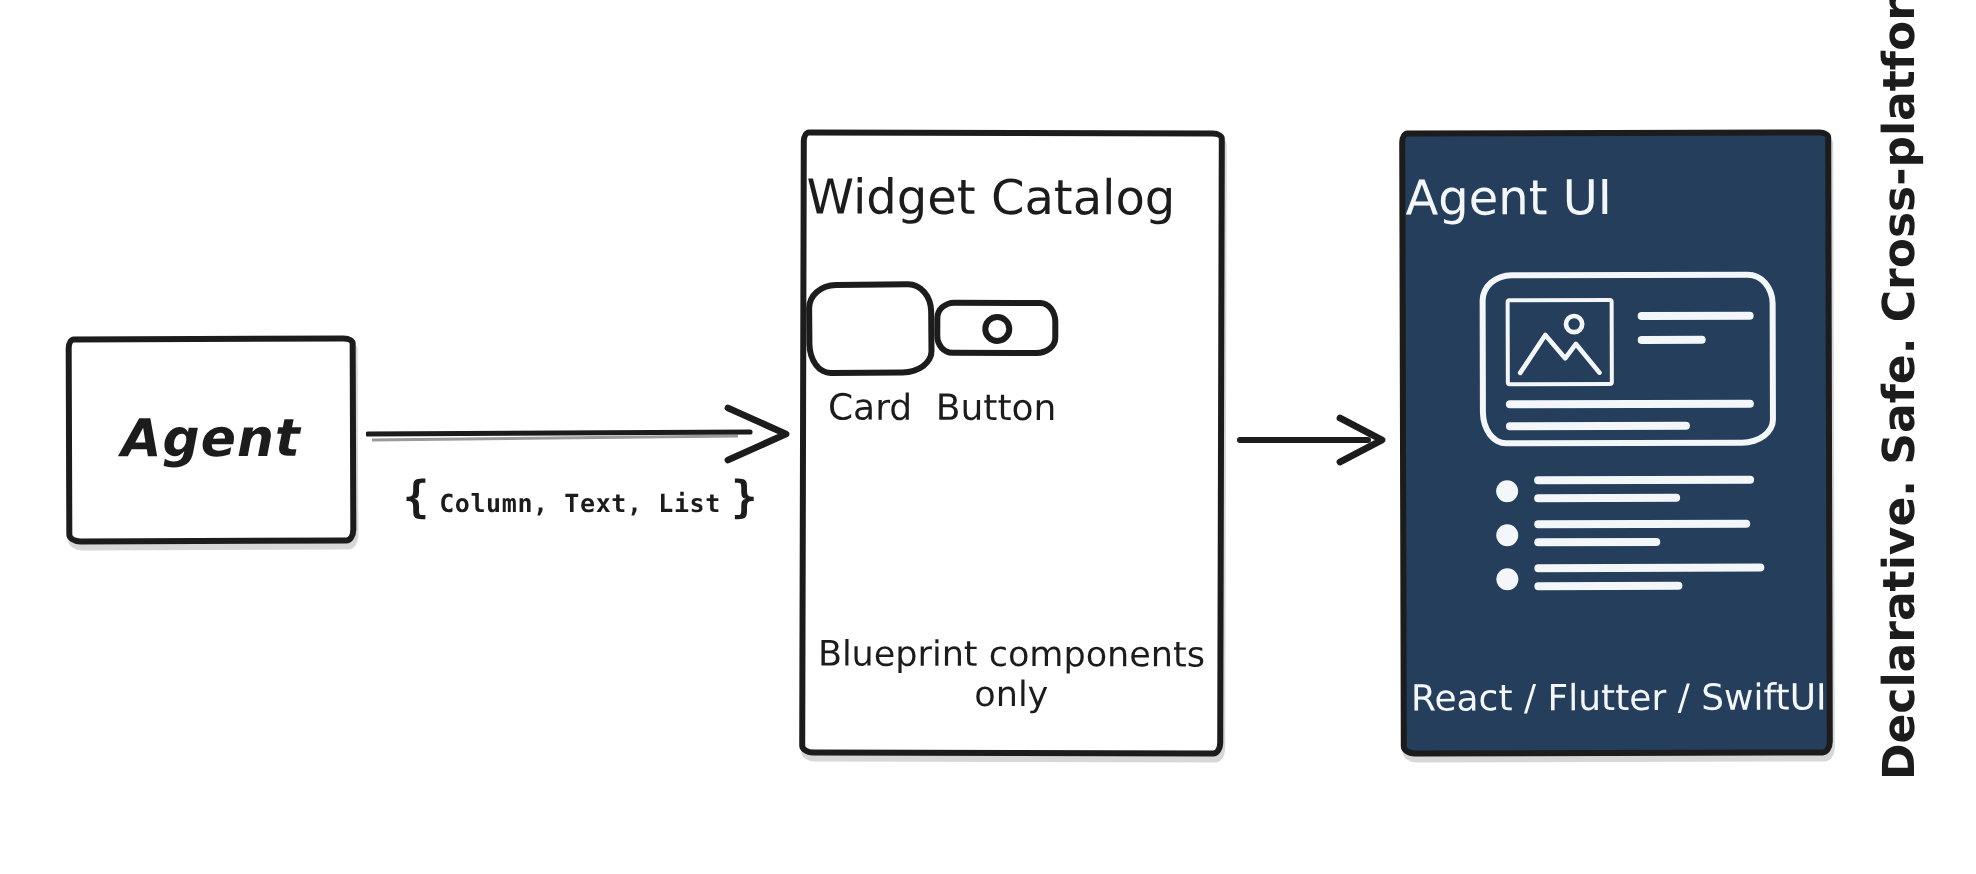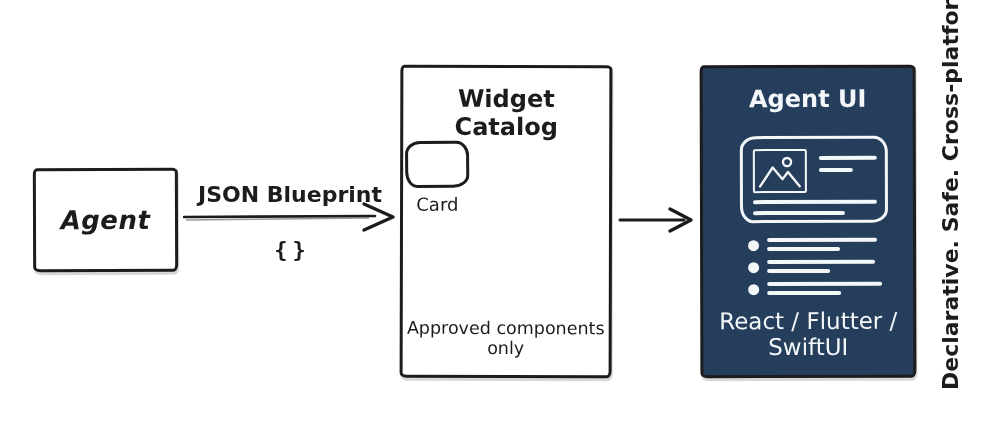--- a/index.html
+++ b/index.html
@@ -53,25 +53,25 @@
   }
   .payload .brace{
     font-family:"DejaVu Sans Mono", monospace;
     font-size:22px;font-weight:600;line-height:1;
     transform:translateY(-1px);
   }
   
   .catalog-box{left:400px;top:65px;width:212px;height:313px;transform:rotate(.15deg);}
   .box-title{
     position:absolute;top:17px;left:0;right:0;
-    text-align:center;font-size:24px;font-weight:700;
+    text-align:left;font-size:24px;font-weight:400;
   }
   .catalog-grid{
     position:absolute;top:70px;left:0;right:0;
-    display:grid;grid-template-columns:1fr 1fr 1fr;row-gap:24px;justify-items:center;
+    display:grid;grid-template-columns:1fr 1fr 1fr 1fr;row-gap:24px;justify-items:center;
   }
   .catalog-item{display:flex;flex-direction:column;align-items:center;}
   .icon-slot{height:52px;display:flex;align-items:center;justify-content:center;}
   .item-label{font-size:18px;margin-top:4px;}
   .card-glyph{
     width:64px;height:47px;border:3.5px solid var(--ink);
     border-radius:15px 13px 16px 12px / 13px 15px 12px 16px;
     transform:rotate(-.6deg);
   }
   .button-glyph{
@@ -106,68 +106,76 @@
   .meta2{left:76px;top:29px;width:34px;height:3.5px;}
   .body1{left:10px;top:61px;width:124px;}
   .body2{left:10px;top:72px;width:92px;}
   .native-list{position:absolute;left:45px;top:170px;}
   .list-row{display:flex;gap:8px;margin-bottom:9px;}
   .bullet{width:11px;height:11px;border-radius:50%;background:var(--white);margin-top:2px;flex:none;}
   .row-lines{display:flex;flex-direction:column;gap:5px;}
   .row-lines .rline{height:4px;background:var(--white);border-radius:3px;}
   .native-footer{
     position:absolute;bottom:15px;left:0;right:0;
-    text-align:center;font-size:23px;color:var(--white);
+    text-align:right;font-size:18px;color:var(--white);
   }
   
   .side-note{
     position:absolute;left:782px;top:206px;width:340px;height:28px;
     text-align:center;font-size:22px;font-weight:600;
     transform:rotate(-90deg);
     white-space:nowrap;
   }
 </style>
 </head>
 <body>
 
 <div class="canvas">
 
   <div class="box agent-box">
     <span class="agent-label">Agent</span>
   </div>
 
-  <div class="blueprint-label">JSON Blueprint</div>
   <svg class="arrow-svg arrow1" width="215" height="34" viewBox="0 0 215 34">
     <path d="M3,20 L186,18" stroke="#9a9a9a" stroke-width="1.4" fill="none"></path>
     <path d="M1,17 L192,16" stroke="var(--ink)" stroke-width="2.6" fill="none" stroke-linecap="round"></path>
     <path d="M181,4 L210,17 L181,30" stroke="var(--ink)" stroke-width="3.4" fill="none" stroke-linecap="round" stroke-linejoin="round"></path>
   </svg>
   <div class="payload">
     <span class="brace">{</span>
+    <span class="code">Column, Text, List</span>
     <span class="brace">}</span>
   </div>
 
   <div class="box catalog-box">
     <div class="box-title">Widget Catalog</div>
 
     <div class="catalog-grid">
 
       <div class="catalog-item">
         <div class="icon-slot">
           <div class="card-glyph"></div>
         </div>
         <div class="item-label">Card</div>
       </div>
 
+      <div class="catalog-item">
+        <div class="icon-slot">
+          <div class="button-glyph">
+            <div class="button-dot"></div>
+          </div>
+        </div>
+        <div class="item-label">Button</div>
+      </div>
 
 
 
     </div>
 
-    <div class="catalog-footer">Approved components only</div>
+    <div class="catalog-footer">Blueprint components only</div>
   </div>
 
   <svg class="arrow-svg arrow2" width="80" height="30" viewBox="0 0 80 30">
     <path d="M2,15 L66,15" stroke="var(--ink)" stroke-width="3" fill="none" stroke-linecap="round"></path>
     <path d="M52,4 L73,15 L52,26" stroke="var(--ink)" stroke-width="3.4" fill="none" stroke-linecap="round" stroke-linejoin="round"></path>
   </svg>
 
   <div class="box native-box">
     <div class="box-title">Agent UI</div>
 

